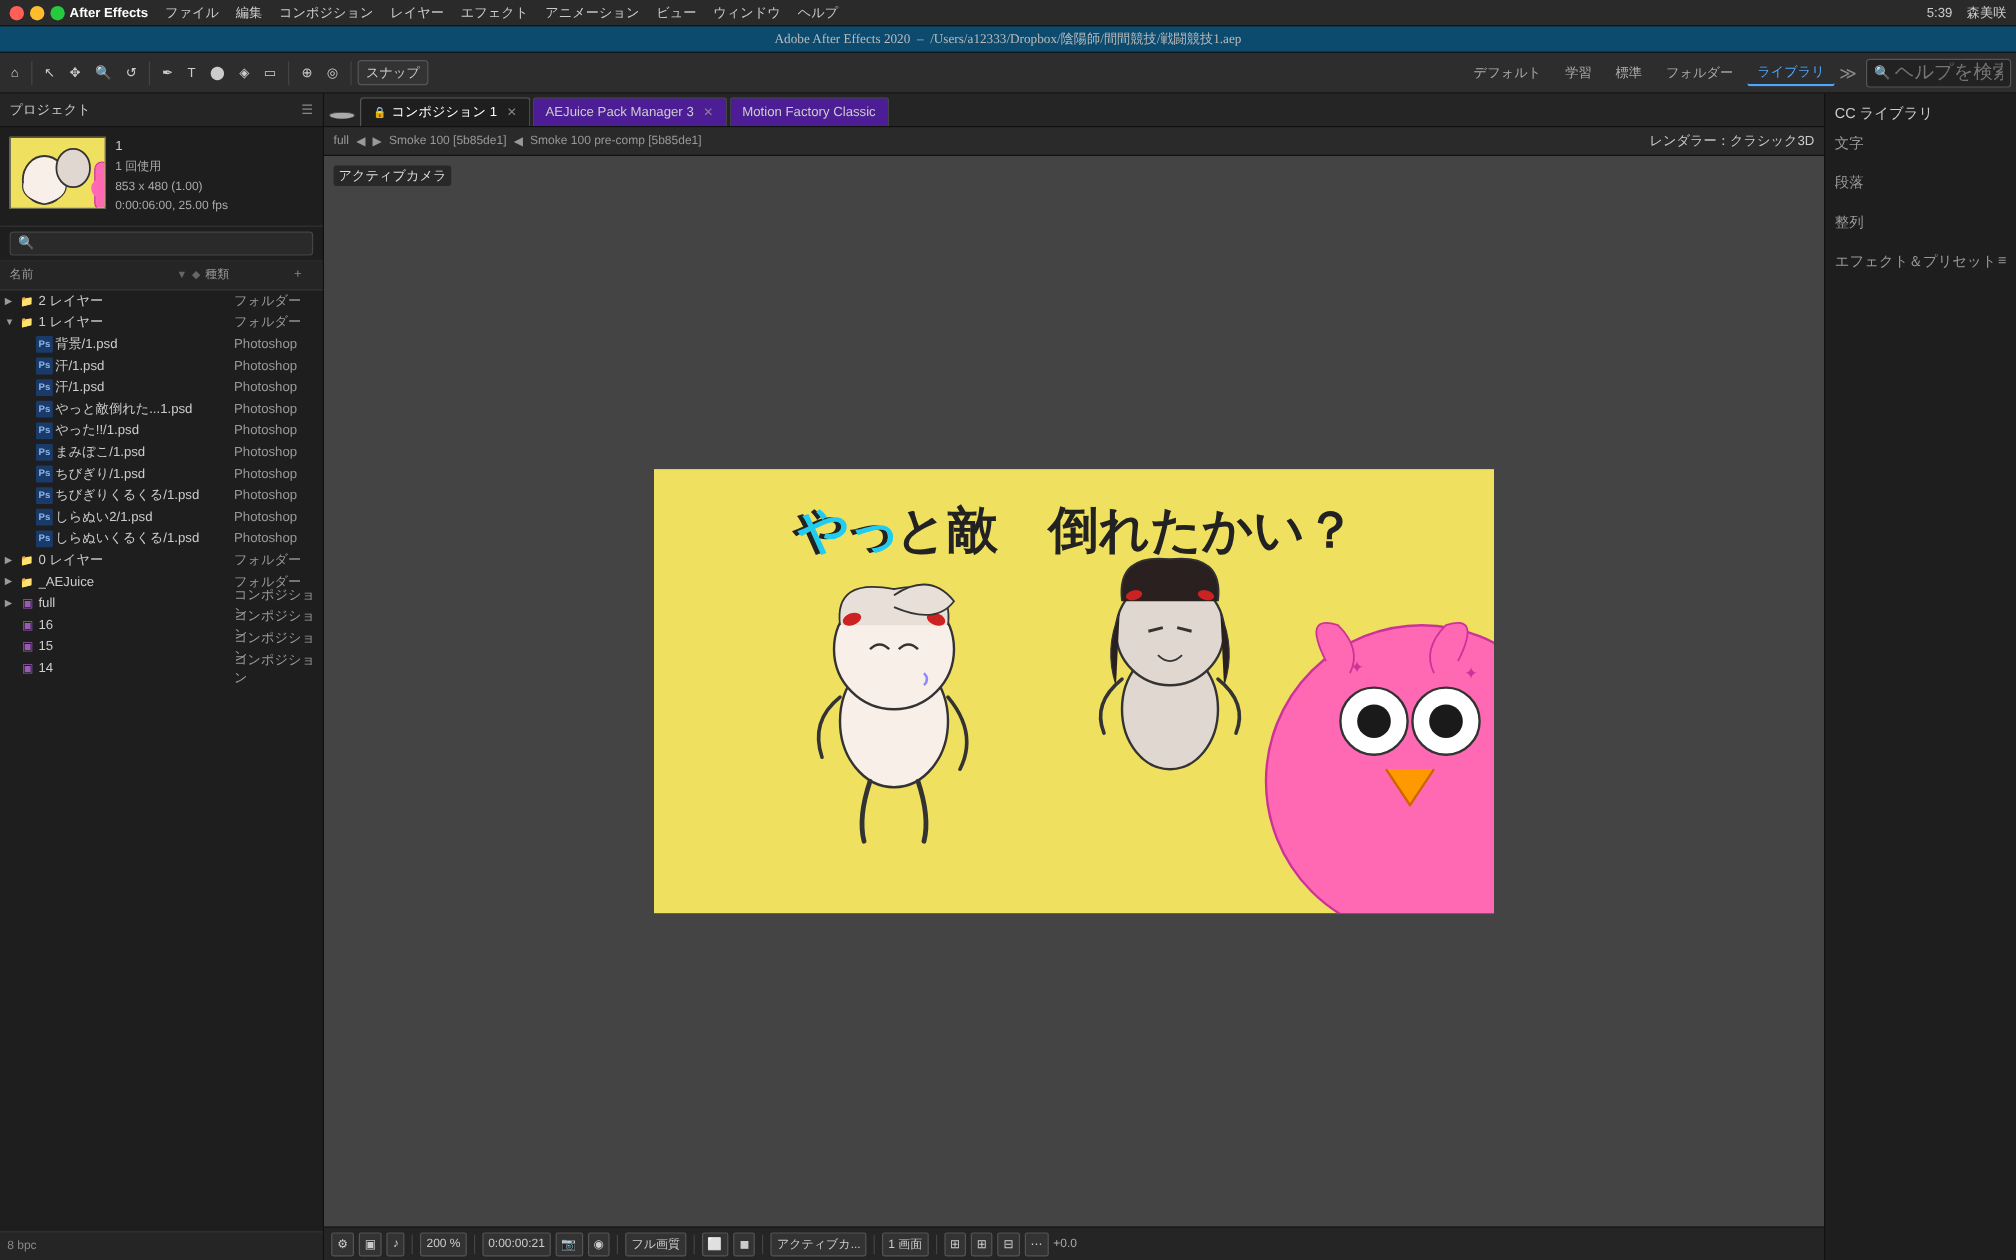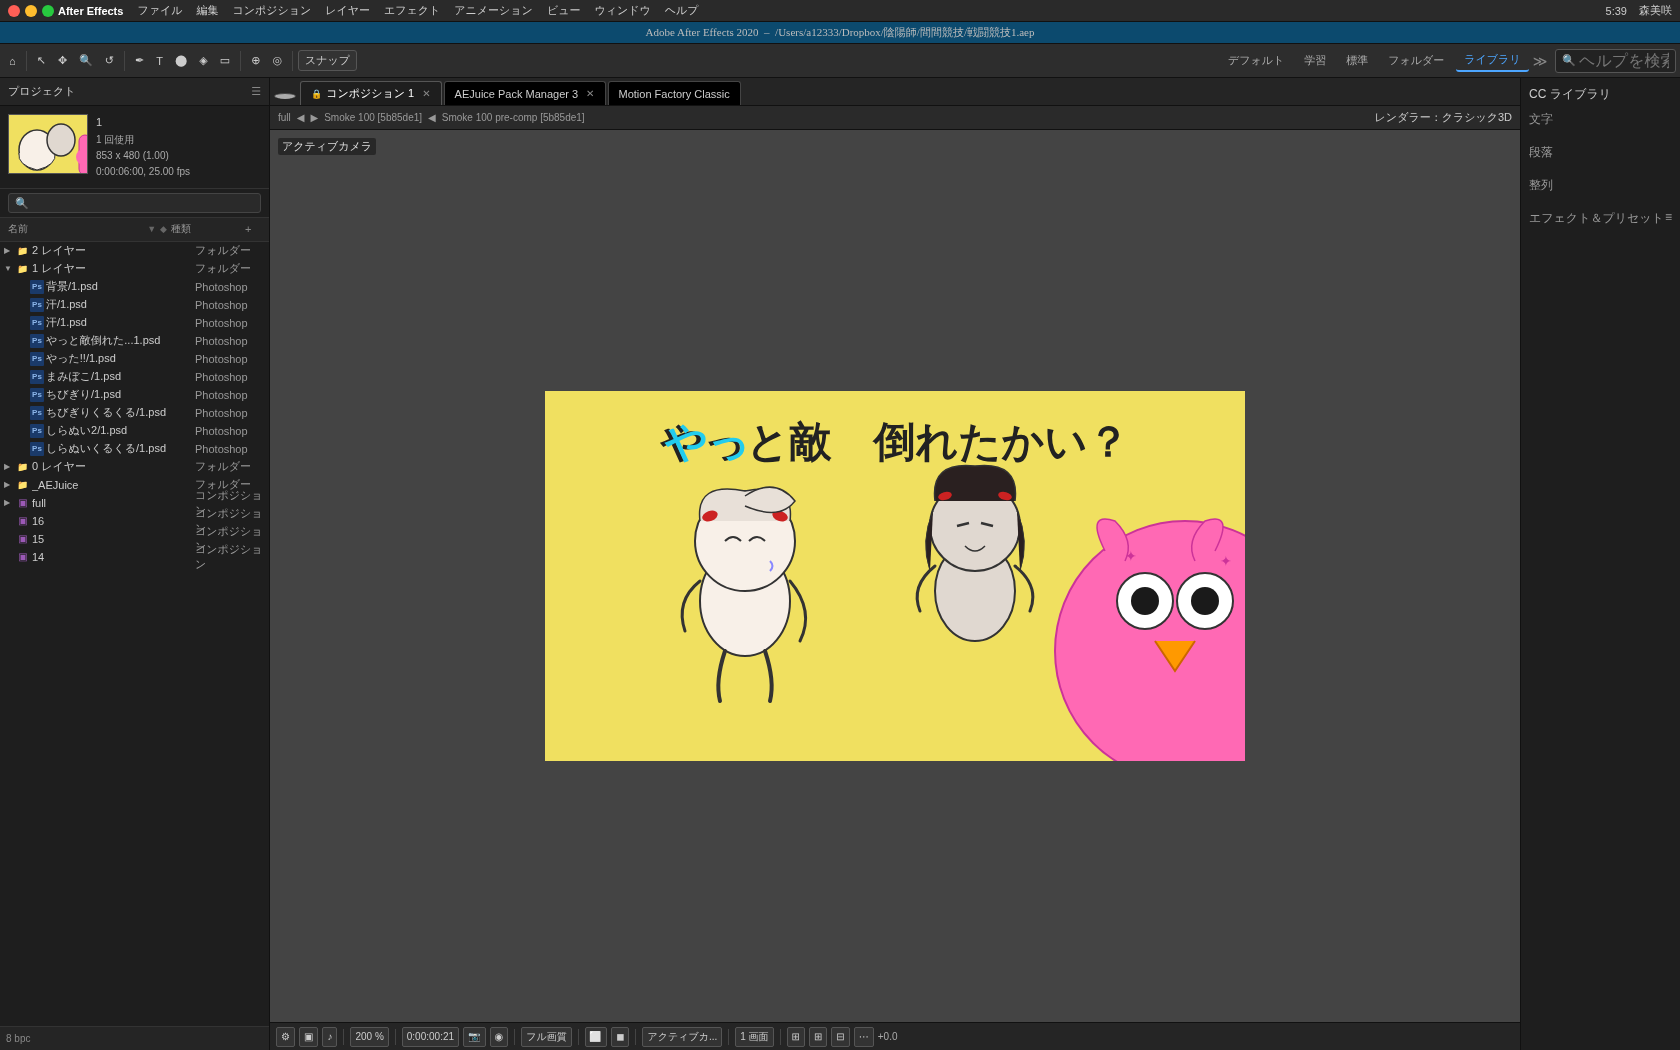--- a/index.html
+++ b/index.html
@@ -196,21 +196,21 @@
       background: #252525;
       display: flex;
       align-items: flex-end;
       border-bottom: 1px solid #111;
       padding: 0 4px;
       gap: 2px;
     }
     .comp-tab {
       height: 24px;
       padding: 0 10px;
-      background: #000000;
+      background: #4c1d95;
       border: 1px solid #444;
       border-bottom: none;
       border-radius: 3px 3px 0 0;
       display: flex;
       align-items: center;
       gap: 4px;
       font-size: 11px;
       color: #ccc;
       cursor: pointer;
     }

